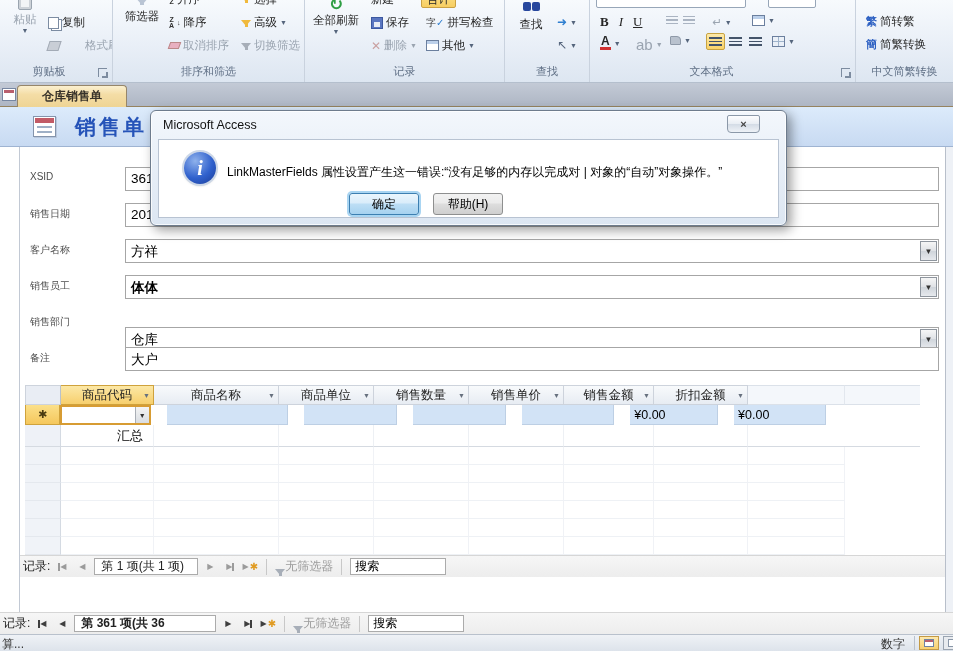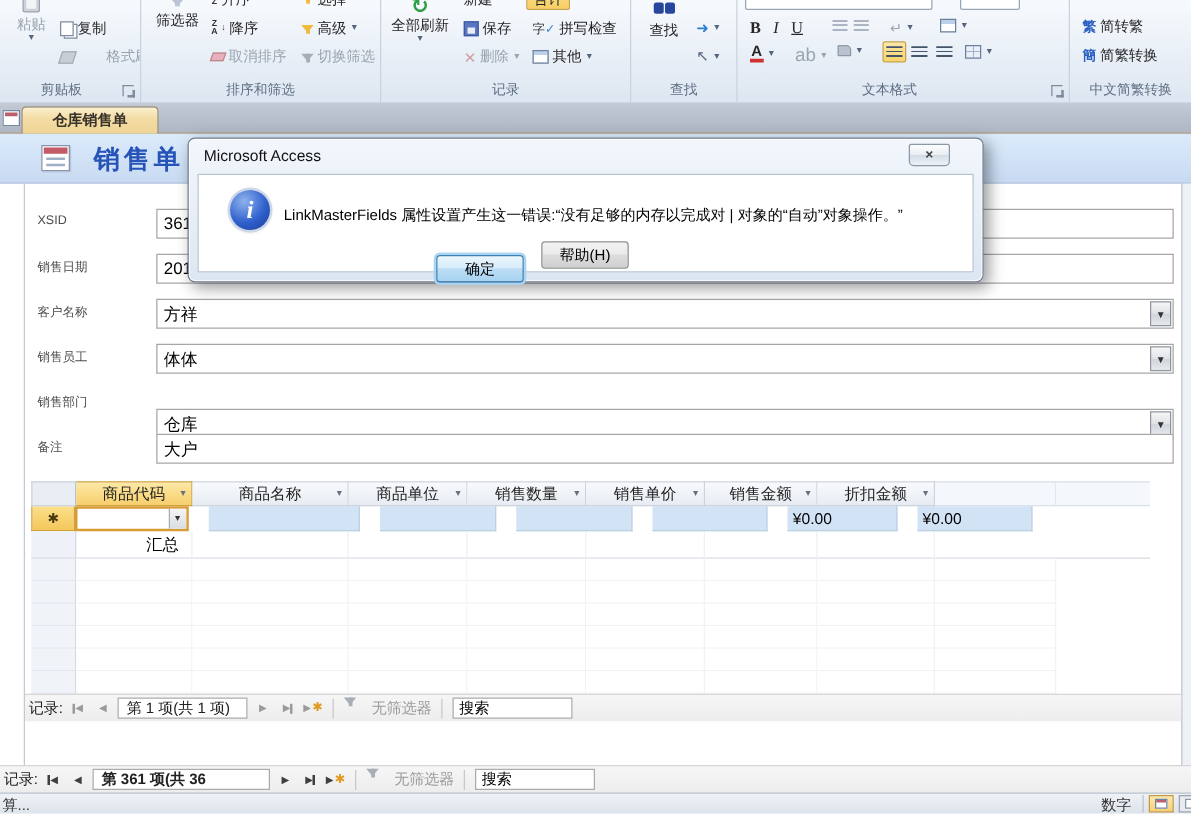--- a/index.html
+++ b/index.html
@@ -142,21 +142,21 @@
   .nav-lbl { margin-left:3px; white-space:nowrap; }
   .nb { width:16px; height:15px; display:flex; align-items:center; justify-content:center;
         font-size:8px; gap:0; cursor:default; }
   .nb .bar { width:2px; height:8px; background:currentColor; }
   .nb.gray { color:#9b9b9b; }
   .nb.dark { color:#3f3f3f; }
   .nb .star { color:#e09b22; font-size:10px; margin-left:1px; }
   .pos-box { background:#fff; border:1px solid #ababab; height:17px; padding:1px 6px; font-size:12px;
              white-space:nowrap; overflow:hidden; display:flex; align-items:center; }
   .vsep { width:1px; height:16px; background:#c8c8c8; margin:0 4px; }
-  .nofilter { display:flex; align-items:flex-start; gap:12px; color:#9b9b9b; white-space:nowrap; }
+  .nofilter { display:flex; align-items:flex-end; gap:0; color:#9b9b9b; white-space:nowrap; }
   .search-box { background:#fff; border:1px solid #ababab; height:17px; width:96px; font-size:12px;
                 padding:0 4px; font-family:inherit; color:#000; }
 
   
   .status-bar { position:absolute; left:0; top:634px; width:953px; height:17px;
                 background:linear-gradient(#eff2f6,#dde3eb); border-top:1px solid #b9c1cc; font-size:12px; color:#333; }
   .sb-left { position:absolute; left:2px; top:1px; }
   .sb-mode { position:absolute; right:48px; top:1px; }
   .sb-sep { position:absolute; right:38px; top:1px; width:1px; height:14px; background:#b9c1cc; }
   .sb-ic { position:absolute; top:1px; width:20px; height:14px; border:1px solid #c49a45;
@@ -182,21 +182,21 @@
               background:radial-gradient(circle at 35% 28%, #8fb2ec, #3061cd 55%, #1a3b96);
               box-shadow:0 0 0 2px #ccd7e7, 0 1px 3px rgba(0,0,0,.35);
               display:flex; align-items:center; justify-content:center;
               color:#fff; font-family:"Liberation Serif",serif; font-style:italic; font-weight:bold; font-size:20px; }
   .dlg-msg { position:absolute; left:68px; top:24px; right:10px; font-size:12px; color:#000; white-space:nowrap; overflow:hidden; }
   .dlg-btns { position:absolute; left:190px; top:53px; display:flex; gap:14px; }
   .win-btn { min-width:70px; height:22px; font-size:12px; color:#000; border-radius:3px;
              border:1px solid #8e8f8f; background:linear-gradient(#f2f2f2,#ebebeb 45%,#dddddd 50%,#cfcfcf);
              display:flex; align-items:center; justify-content:center; padding:0 10px; cursor:default; }
   .win-btn.focused { border:1px solid #3c7fb1; box-shadow:0 0 0 2px #a9d5f2;
-             background:linear-gradient(#eaf6fd,#d9ecfa 45%,#bddef5 50%,#a6d2f0);margin-top:11px; }
+             background:linear-gradient(#eaf6fd,#d9ecfa 45%,#bddef5 50%,#a6d2f0); }
 </style>
 </head>
 <body>
 
 <div class="screen">
 
   <div class="ribbon">
 
     <div class="rgroup" style="left:0;width:113px;">
       <div class="rbig" style="left:8px;top:0;width:34px;">
@@ -397,21 +397,21 @@
     <div class="flabel" style="top:60px;">销售日期</div>
     <div class="finput" style="top:56px;">2015/8/12</div>
 
     <div class="flabel" style="top:96px;">客户名称</div>
     <div class="finput" style="top:92px;">
       <span>方祥</span>
       <span class="combo-btn">▼</span>
     </div>
 
     <div class="flabel" style="top:132px;">销售员工</div>
-    <div class="finput" style="top:128px;">
+    <div class="finput" style="top:128px;font-weight:bold;">
       <span>体体</span>
       <span class="combo-btn">▼</span>
     </div>
 
     <div class="flabel" style="top:168px;">销售部门</div>
     <div class="finput" style="top:180px;">
       <span>仓库</span>
       <span class="combo-btn">▼</span>
     </div>
 

